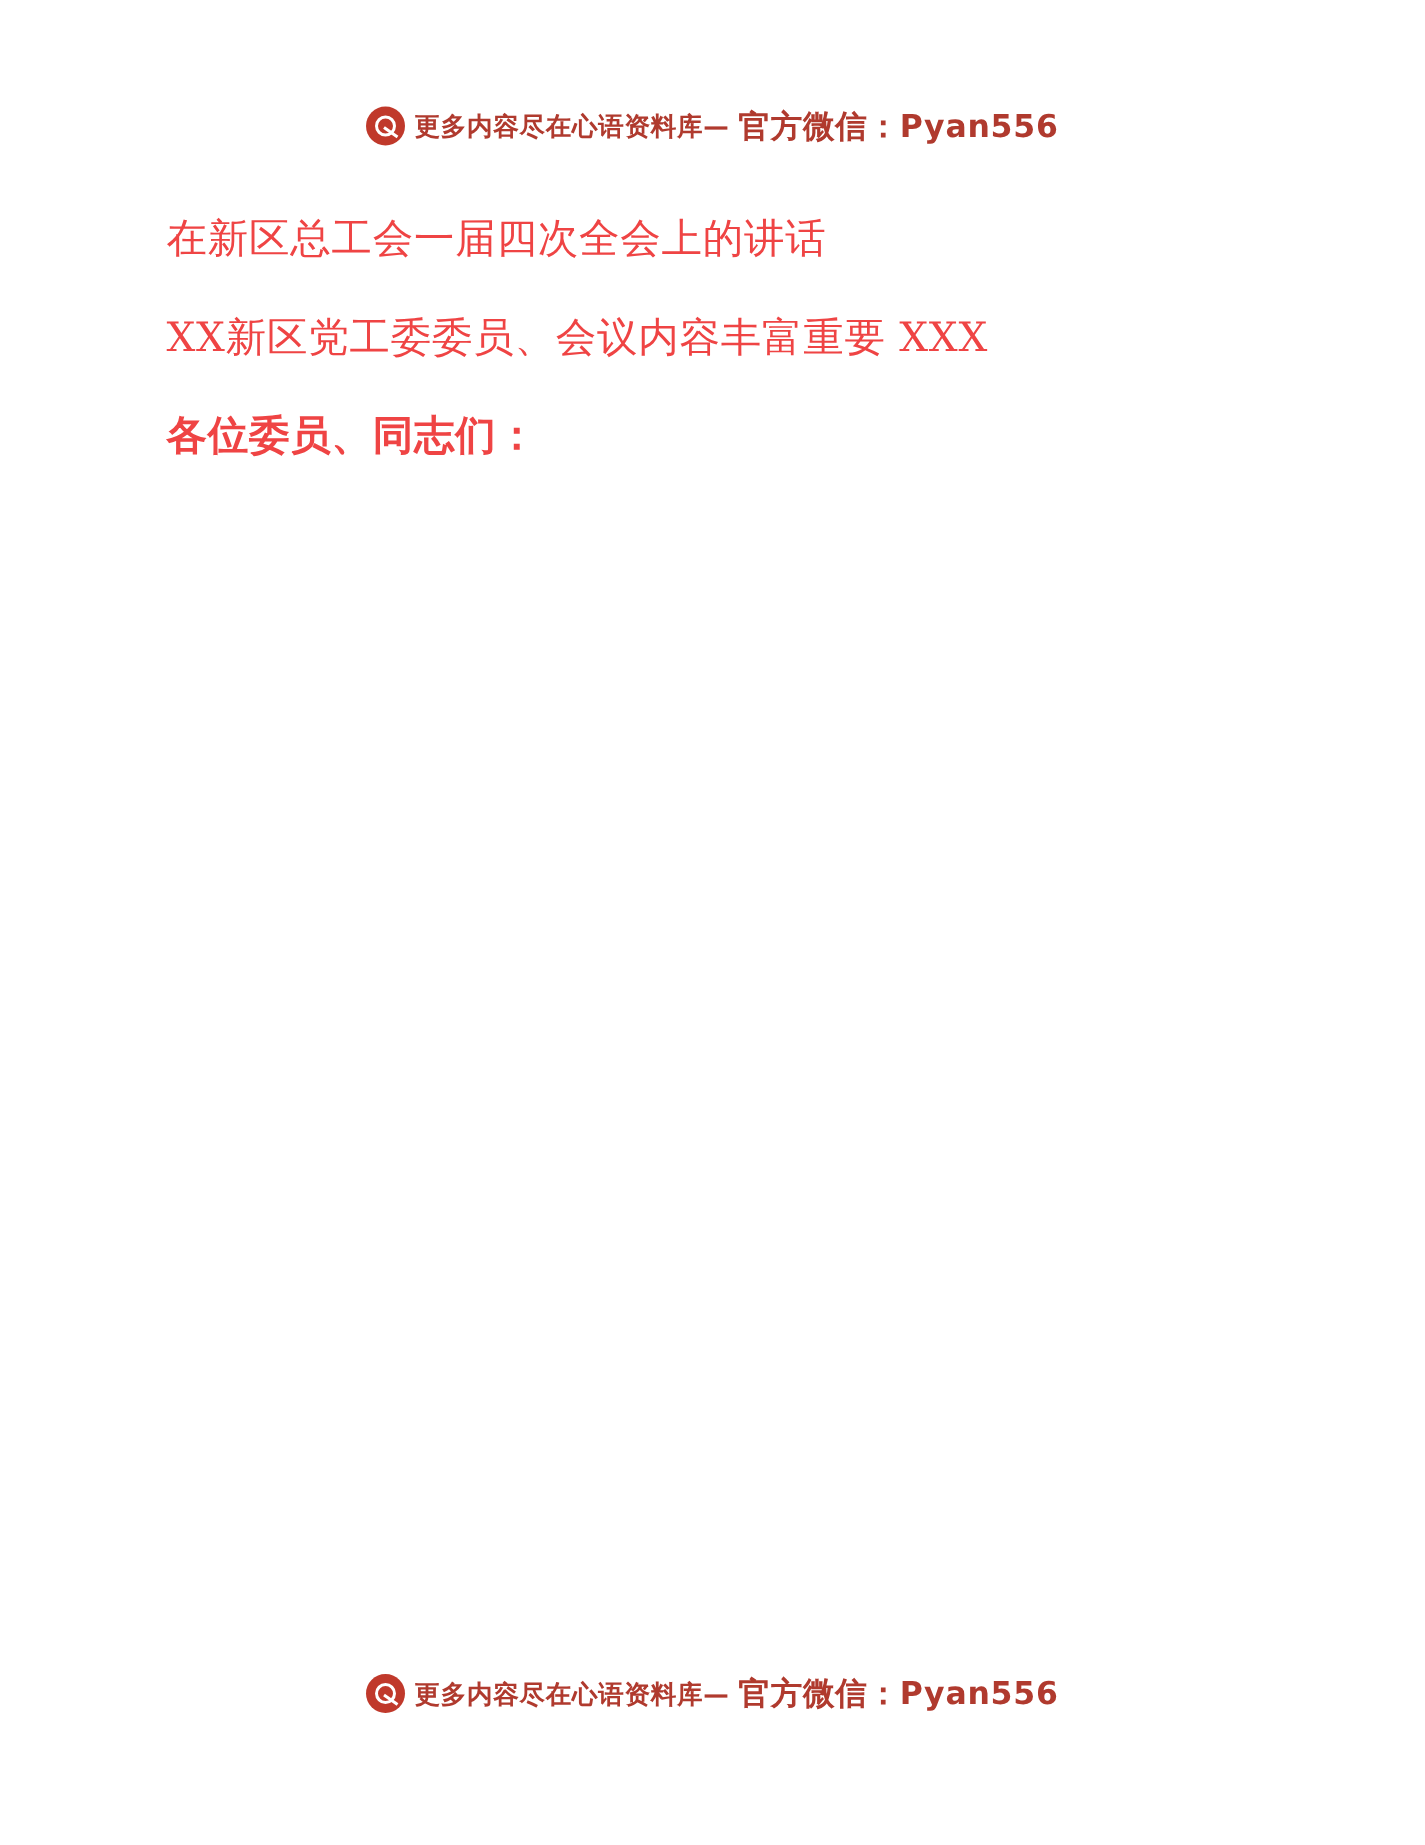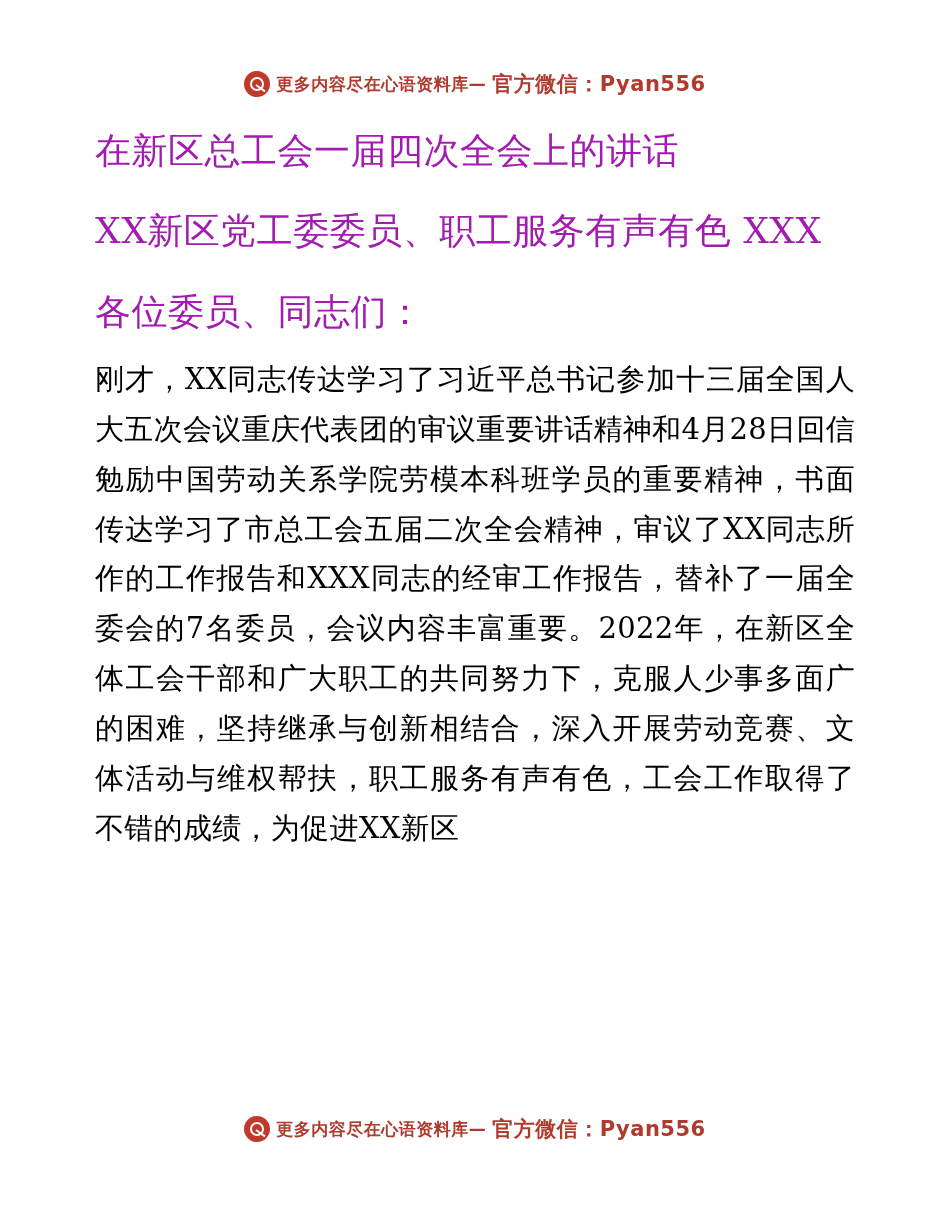--- a/index.html
+++ b/index.html
@@ -86,34 +86,35 @@
 
   
   .doc {
     position: absolute;
     left: 95px;
     top: 122px;
     width: 760px;
   }
 
   .line {
-    font-size: 36px;
+    font-size: 27px;
     line-height: 1.62;
     letter-spacing: 0.5px;
-    color: #a21caf;
-    margin: 0;
+    color: #ef4444;
+    margin: 16px;
   }
 
   .head-line {
     margin-bottom: 22px;
   }
 
   .salutation {
     margin-top: 10px;
     margin-bottom: 14px;
+    font-weight: bold;
   }
 
   .para {
     font-size: 29px;
     line-height: 1.72;
     letter-spacing: 0.3px;
     text-align: justify;
     text-justify: inter-ideograph;
     color: #000000;
     margin: 0;
@@ -126,23 +127,22 @@
 <div class="page">
 
   <div class="watermark top">
     <span class="wm-logo"></span>
     <span class="wm-text">更多内容尽在心语资料库—</span>
     <span class="wm-text-2">官方微信：Pyan556</span>
   </div>
 
   <div class="doc">
     <p class="line head-line">在新区总工会一届四次全会上的讲话</p>
-    <p class="line head-line">XX新区党工委委员、职工服务有声有色 XXX</p>
+    <p class="line head-line">XX新区党工委委员、会议内容丰富重要 XXX</p>
     <p class="line salutation">各位委员、同志们：</p>
-    <p class="para">刚才，XX同志传达学习了习近平总书记参加十三届全国人大五次会议重庆代表团的审议重要讲话精神和4月28日回信勉励中国劳动关系学院劳模本科班学员的重要精神，书面传达学习了市总工会五届二次全会精神，审议了XX同志所作的工作报告和XXX同志的经审工作报告，替补了一届全委会的7名委员，会议内容丰富重要。2022年，在新区全体工会干部和广大职工的共同努力下，克服人少事多面广的困难，坚持继承与创新相结合，深入开展劳动竞赛、文体活动与维权帮扶，职工服务有声有色，工会工作取得了不错的成绩，为促进XX新区</p>
   </div>
 
   <div class="watermark bottom">
     <span class="wm-logo"></span>
     <span class="wm-text">更多内容尽在心语资料库—</span>
     <span class="wm-text-2">官方微信：Pyan556</span>
   </div>
 
 </div>
 

